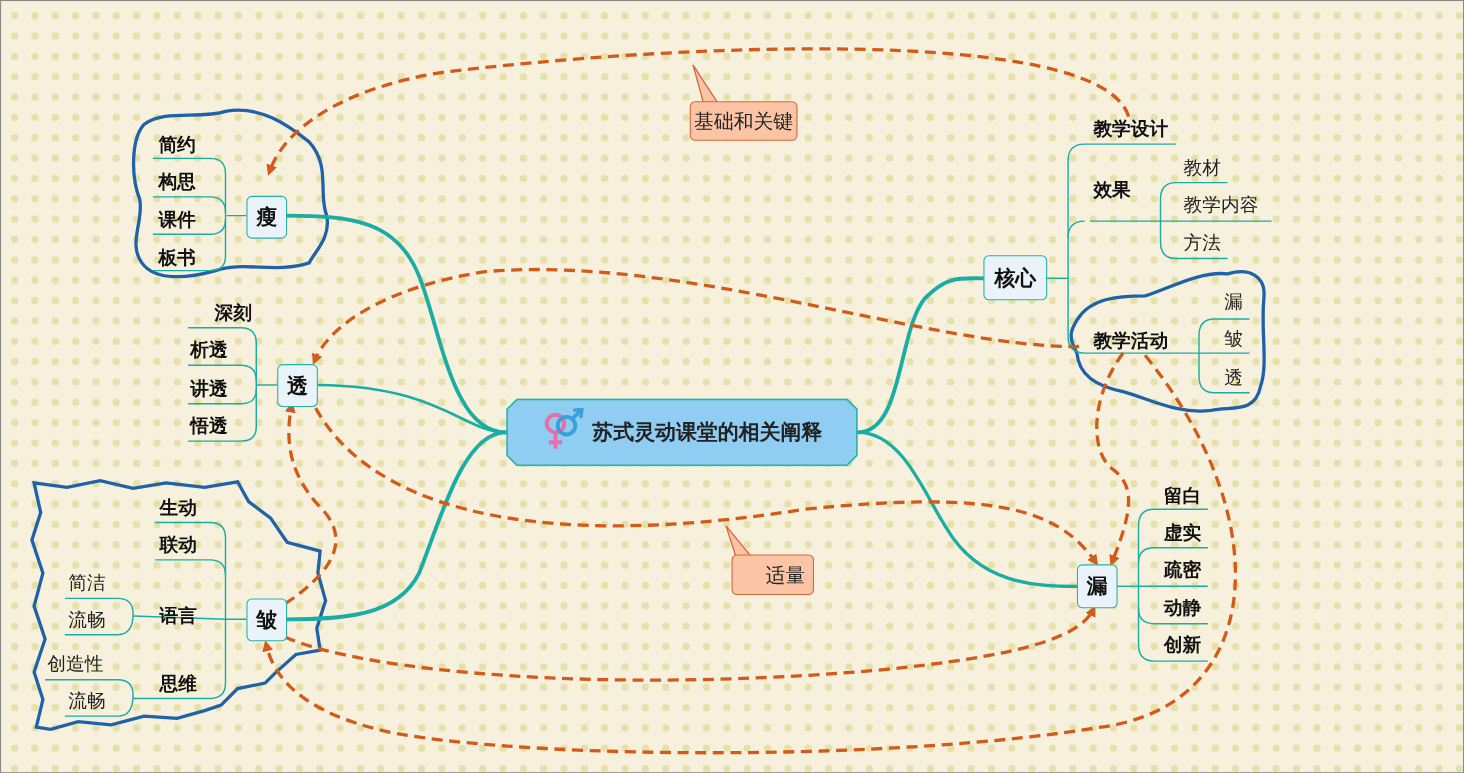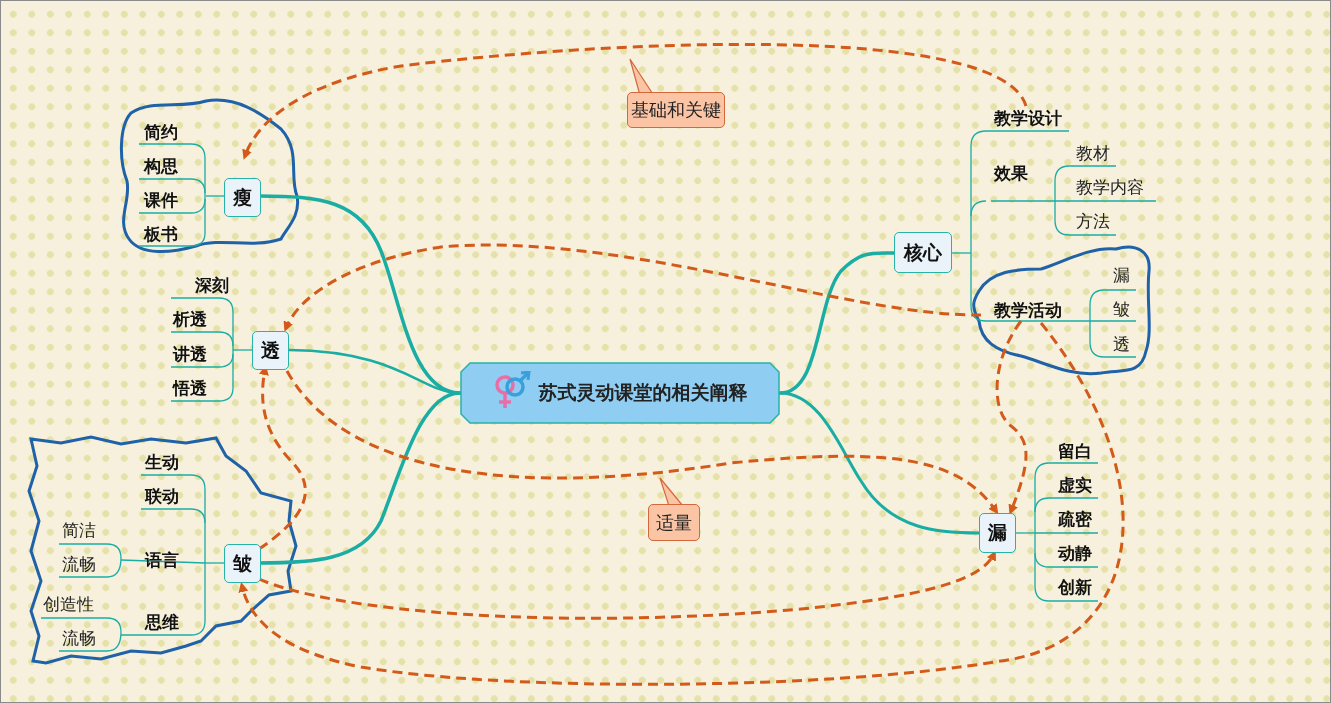--- a/index.html
+++ b/index.html
@@ -160,14 +160,14 @@
   <span class="lbl n" style="left:1112px;top:335px;">透</span>
 
   <div class="topic" style="left:978px;top:512px;width:35px;height:38px;">漏</div>
   <span class="lbl b" style="left:1057px;top:442px;">留白</span>
   <span class="lbl b" style="left:1057px;top:476px;">虚实</span>
   <span class="lbl b" style="left:1057px;top:510px;">疏密</span>
   <span class="lbl b" style="left:1057px;top:544px;">动静</span>
   <span class="lbl b" style="left:1057px;top:578px;">创新</span>
 
   <div class="callout" style="left:626px;top:91px;width:96px;height:34px;">基础和关键</div>
-  <div class="callout" style="left:647px;top:503px;width:50px;height:35px;">适量</div>
+  <div class="callout" style="left:664px;top:503px;width:50px;height:35px;padding-left:23px;">适量</div>
 </div>
 
 </body></html>

